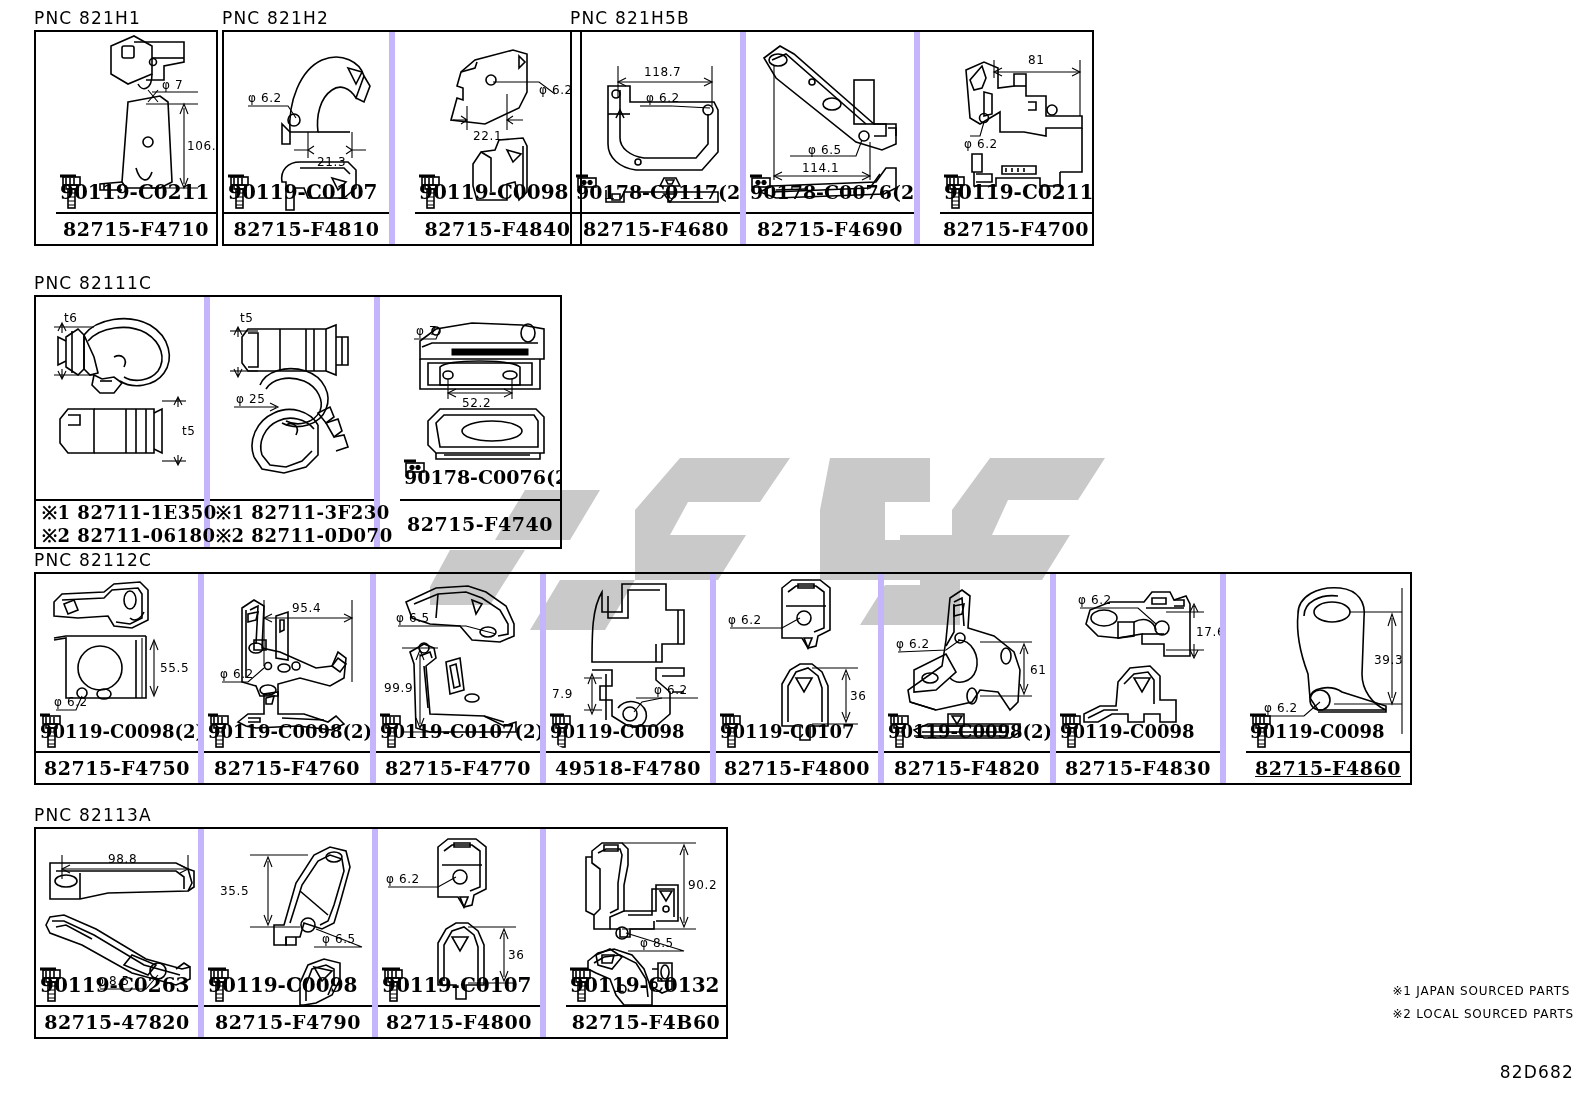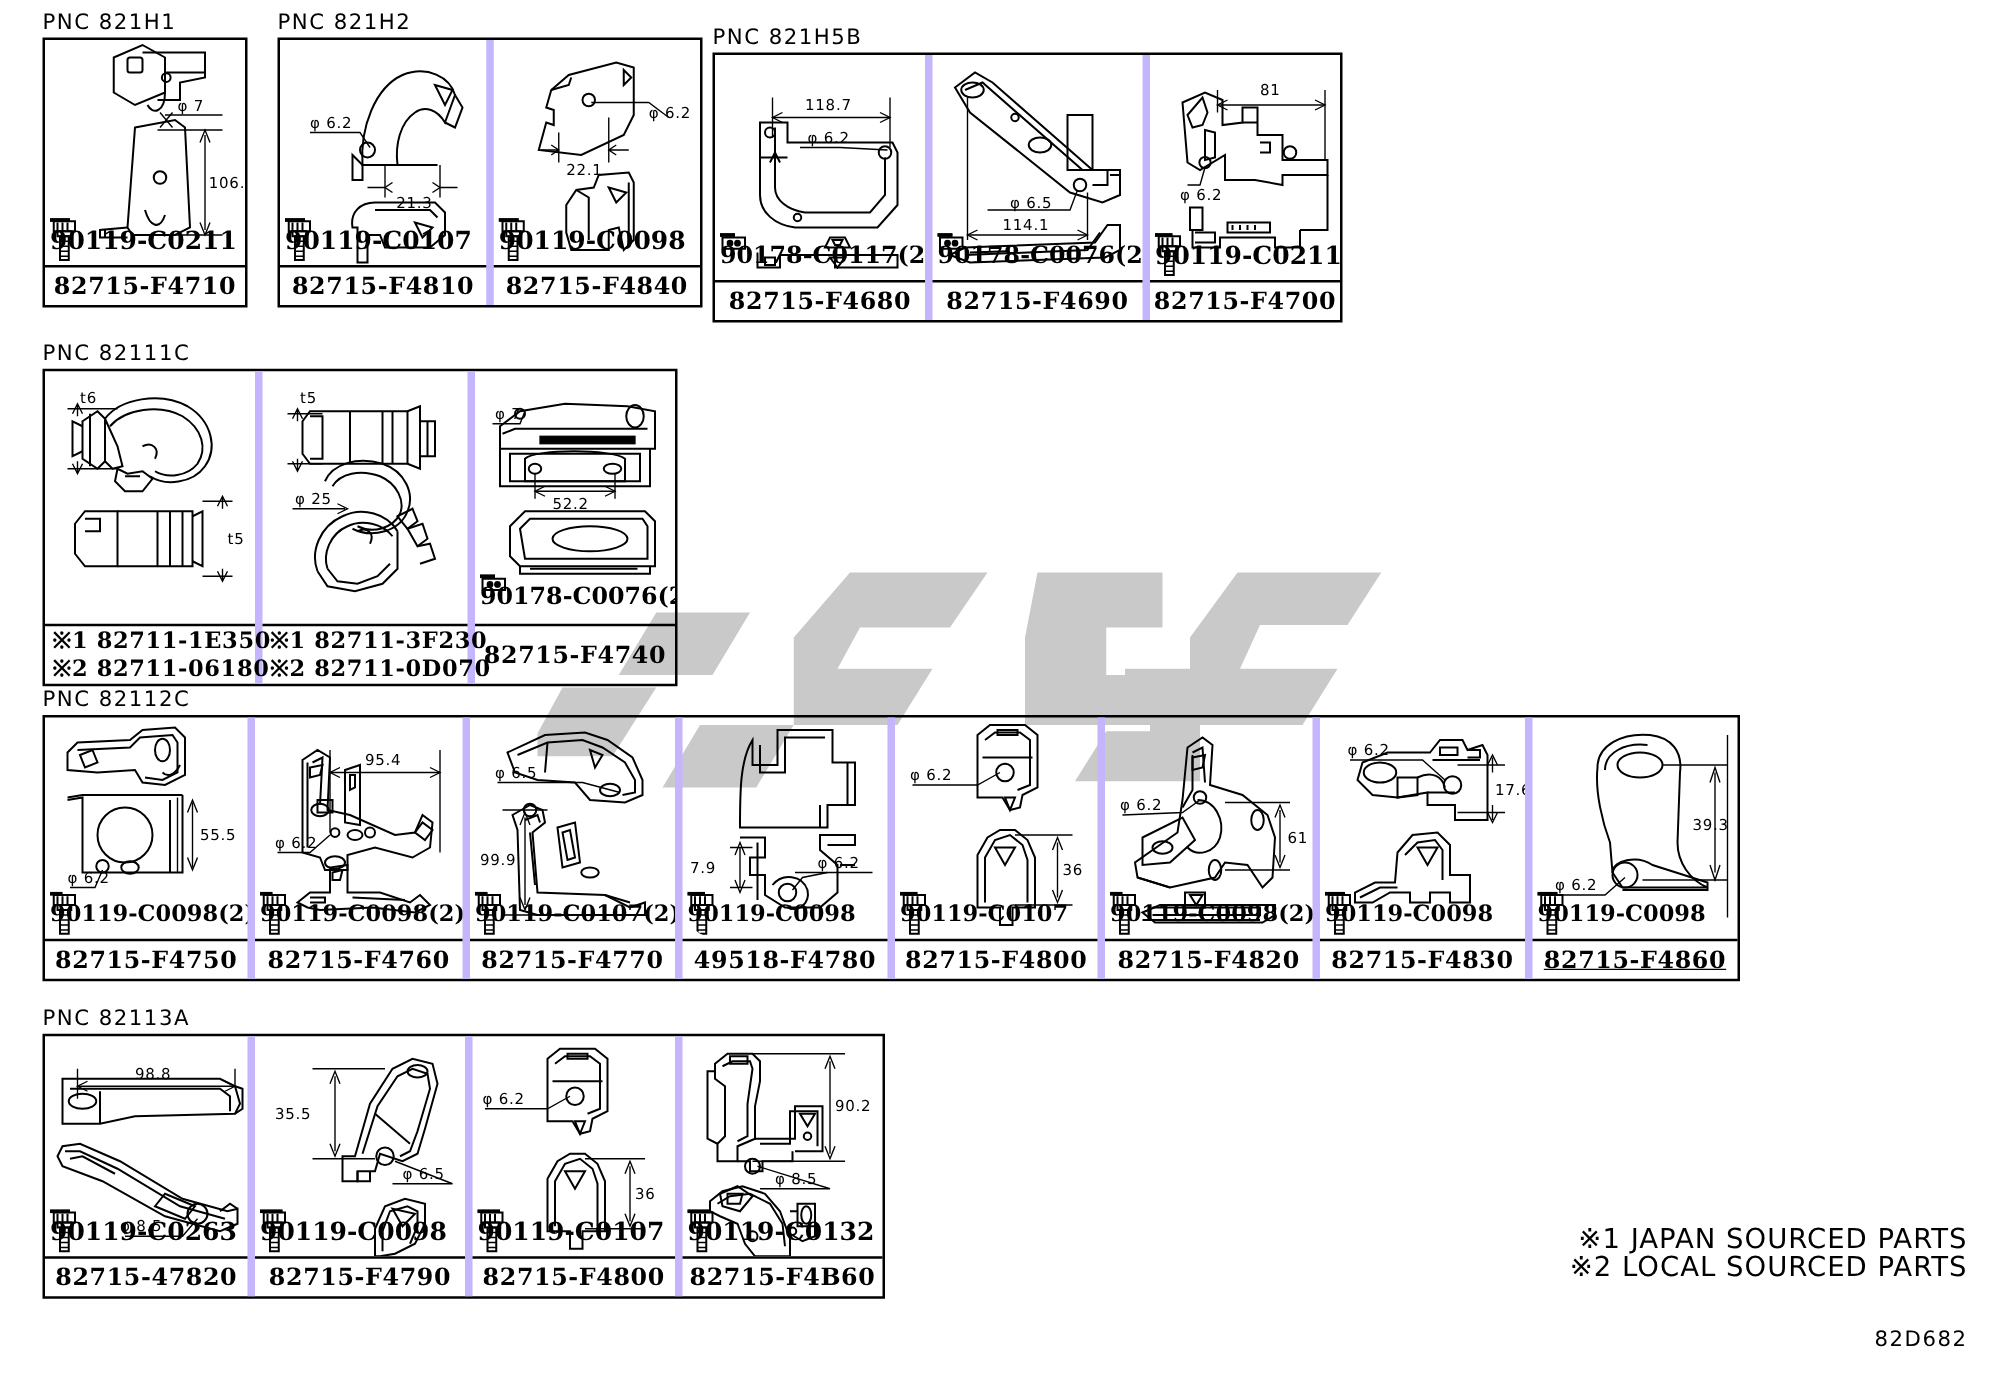--- a/index.html
+++ b/index.html
@@ -18,21 +18,21 @@
   .group-title{
     font-family:"DejaVu Sans","Liberation Sans",sans-serif;
     font-size:17px;letter-spacing:1.2px;line-height:20px;
     white-space:nowrap;margin-bottom:2px;
   }
   .cells{display:flex;border:2px solid #000;background:transparent;}
   .cell{
     border-right:6px solid #c4b5fd;display:flex;flex-direction:column;
     position:relative;background:transparent;
   }
-  .cell:last-child{border-right:none;}
+  .cell:last-child{border-right:none;margin-left:20px;}
   .fig{
     position:relative;flex:1 1 auto;overflow:hidden;
   }
   .fig svg{position:absolute;left:0;top:0;}
   .partnum{
     border-top:2px solid #000;
     font-family:"DejaVu Serif","Liberation Serif",serif;
     font-weight:bold;font-size:19px;letter-spacing:.5px;
     text-align:center;line-height:30px;height:30px;white-space:nowrap;
   }
@@ -46,23 +46,23 @@
   .bolt-code{
     font-family:"DejaVu Serif","Liberation Serif",serif;
     font-weight:bold;font-size:20px;letter-spacing:0px;white-space:nowrap;
   }
   .dimtxt{
     position:absolute;font-family:"DejaVu Sans","Liberation Sans",sans-serif;
     font-size:11.5px;letter-spacing:.6px;white-space:nowrap;
   }
   
   #legend{
-    position:absolute;right:18px;top:980px;text-align:right;z-index:3;
+    position:absolute;right:18px;top:980px;z-index:3;
     font-family:"DejaVu Sans","Liberation Sans",sans-serif;
-    font-size:22px;letter-spacing:.8px;line-height:23px;
+    font-size:12px;letter-spacing:.8px;line-height:23px;
   }
   #sheetcode{
     position:absolute;right:18px;top:1062px;z-index:3;
     font-family:"DejaVu Sans","Liberation Sans",sans-serif;
     font-size:17px;letter-spacing:1.2px;
   }
   .blk{stroke:#000;fill:none;stroke-width:1.6;}
   .thin{stroke:#000;fill:none;stroke-width:1.1;}
   .fillblk{fill:#000;stroke:#000;stroke-width:1;}
 </style>
@@ -209,21 +209,21 @@
               <rect class="fillblk" x="0" y="1" width="16" height="2"></rect>
             </svg>
           <span class="bolt-code">90119-C0098</span>
         </div>
       </div>
       <div class="partnum">82715-F4840</div>
     </div>
   </div>
 </div>
 
-<div class="group" style="left:570px;top:20px;">
+<div class="group" style="left:570px;top:8px;">
   <div class="group-title">PNC 821H5B</div>
   <div class="cells">
     <div class="cell" style="width:168px;">
       <div class="fig" style="height:180px;">
         <svg width="168" height="180" xmlns="http://www.w3.org/2000/svg">
           <g class="blk">
             <path d="M36 54 L36 112 C36 126 48 136 64 138 L130 138 L146 120 L146 78 L142 70 L58 70 L58 54 Z"></path>
             <path d="M48 58 L48 106 C48 116 58 124 72 126 L124 126 L136 112 L136 82"></path>
             <circle cx="44" cy="62" r="4"></circle>
             <circle cx="66" cy="130" r="3"></circle>

